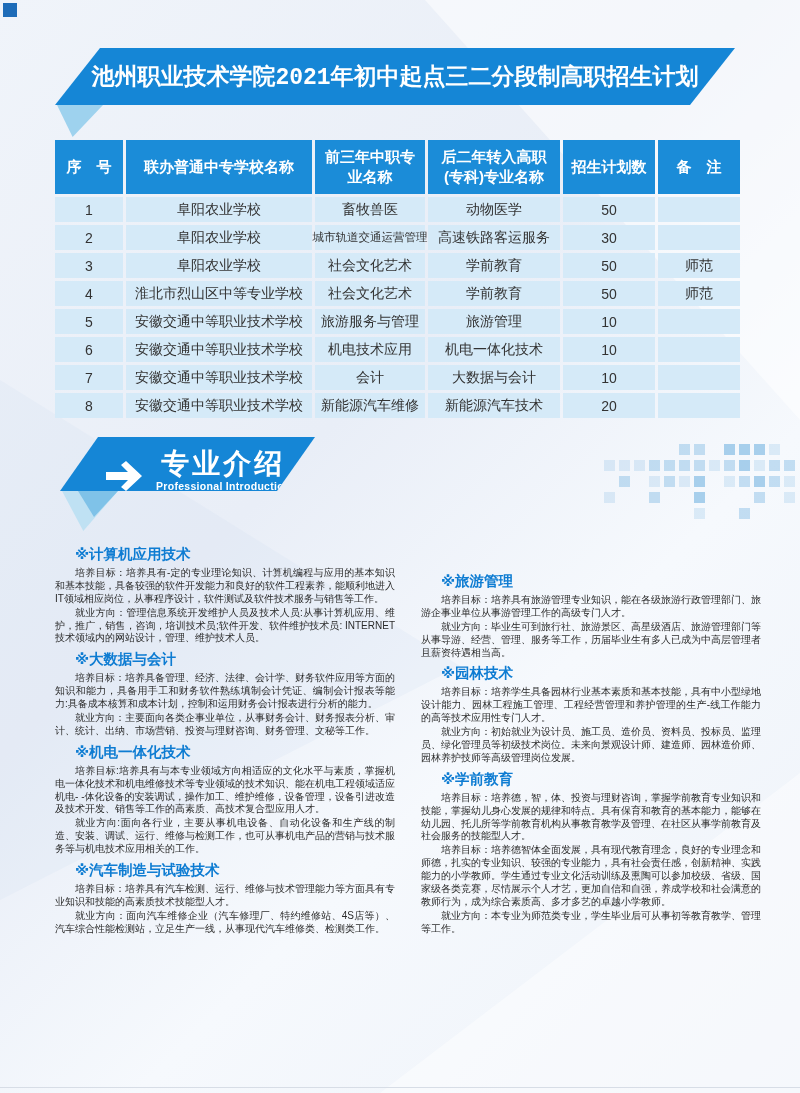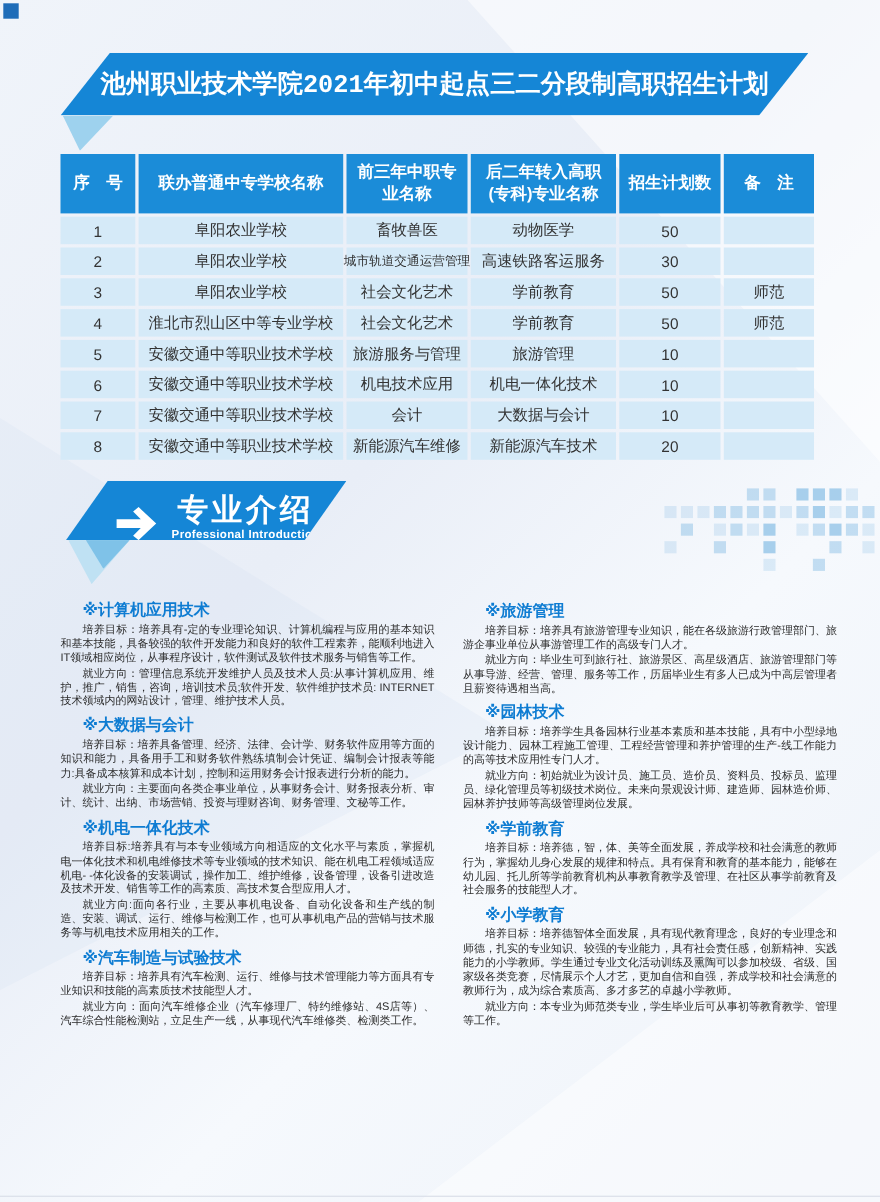--- a/index.html
+++ b/index.html
@@ -215,24 +215,23 @@
         <p class="major-p">培养目标：培养具有旅游管理专业知识，能在各级旅游行政管理部门、旅游企事业单位从事游管理工作的高级专门人才。</p>
         <p class="major-p">就业方向：毕业生可到旅行社、旅游景区、高星级酒店、旅游管理部门等从事导游、经营、管理、服务等工作，历届毕业生有多人已成为中高层管理者且薪资待遇相当高。</p>
       </div>
       <div>
         <div class="major-title">※园林技术</div>
         <p class="major-p">培养目标：培养学生具备园林行业基本素质和基本技能，具有中小型绿地设计能力、园林工程施工管理、工程经营管理和养护管理的生产-线工作能力的高等技术应用性专门人才。</p>
         <p class="major-p">就业方向：初始就业为设计员、施工员、造价员、资料员、投标员、监理员、绿化管理员等初级技术岗位。未来向景观设计师、建造师、园林造价师、园林养护技师等高级管理岗位发展。</p>
       </div>
       <div>
         <div class="major-title">※学前教育</div>
-        <p class="major-p">培养目标：培养德，智，体、美等全面发展，养成学校和社会满意的教师行为，掌握幼儿身心发展的规律和特点。具有保育和教育的基本能力，能够在幼儿园、托儿所等学前教育机构从事教育教学及管理、在社区从事学前教育及社会服务的技能型人才。</p>
-      </div>
-      <div>
-        <div class="major-title">※小学教育</div>
+        <p class="major-p">培养目标：培养德，智，体、投资与理财咨询，掌握学前教育专业知识和技能，掌握幼儿身心发展的规律和特点。具有保育和教育的基本能力，能够在幼儿园、托儿所等学前教育机构从事教育教学及管理、在社区从事学前教育及社会服务的技能型人才。</p>
+      </div>
+      <div>
         <p class="major-p">培养目标：培养德智体全面发展，具有现代教育理念，良好的专业理念和师德，扎实的专业知识、较强的专业能力，具有社会责任感，创新精神、实践能力的小学教师。学生通过专业文化活动训练及熏陶可以参加校级、省级、国家级各类竞赛，尽情展示个人才艺，更加自信和自强，养成学校和社会满意的教师行为，成为综合素质高、多才多艺的卓越小学教师。</p>
         <p class="major-p">就业方向：本专业为师范类专业，学生毕业后可从事初等教育教学、管理等工作。</p>
       </div>
     </div>
   </div>
 
   <div class="bottom-line"></div>
 </div>
 
 </body></html>

